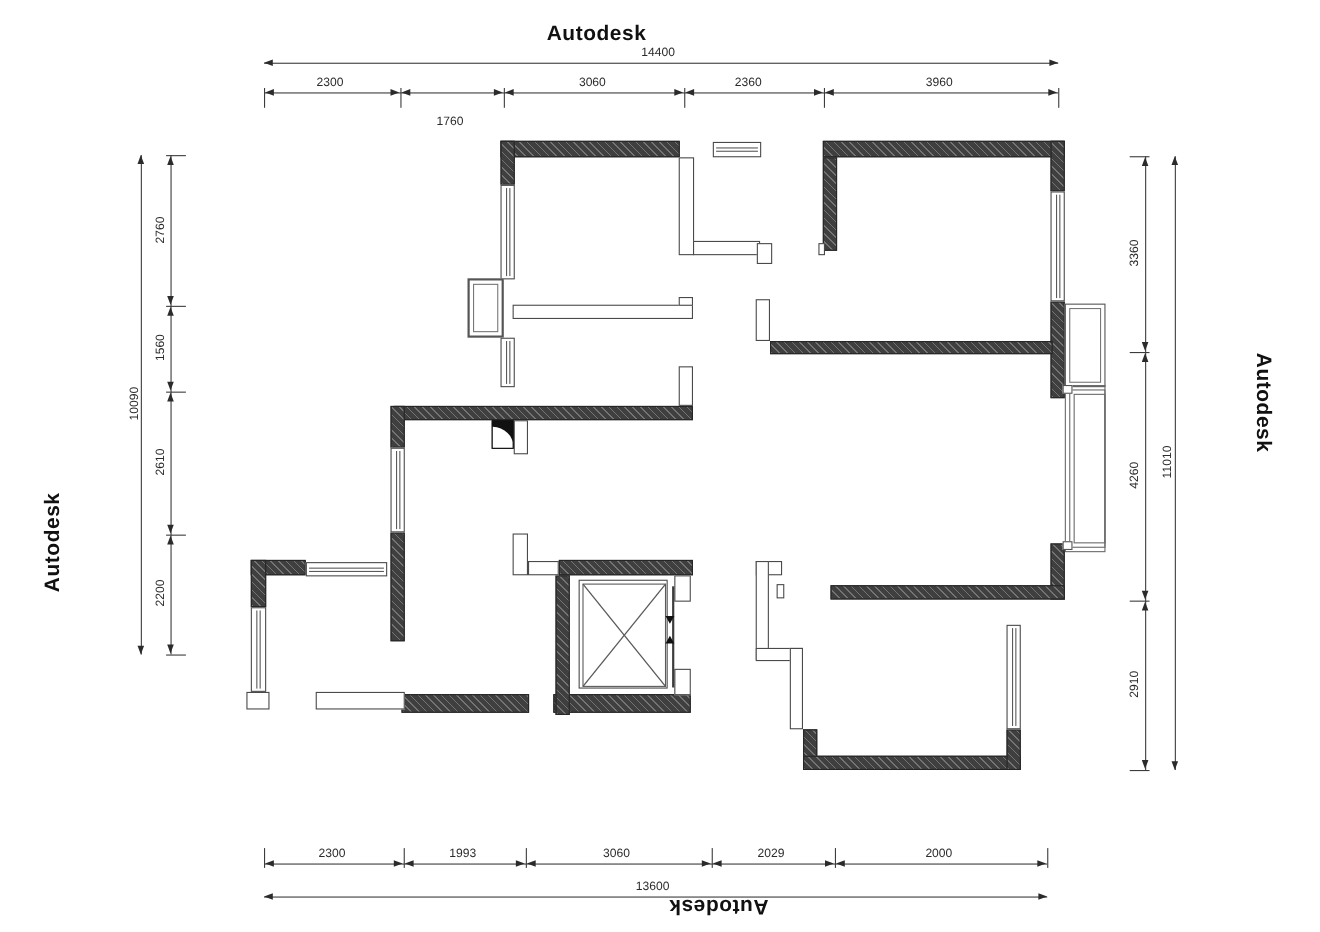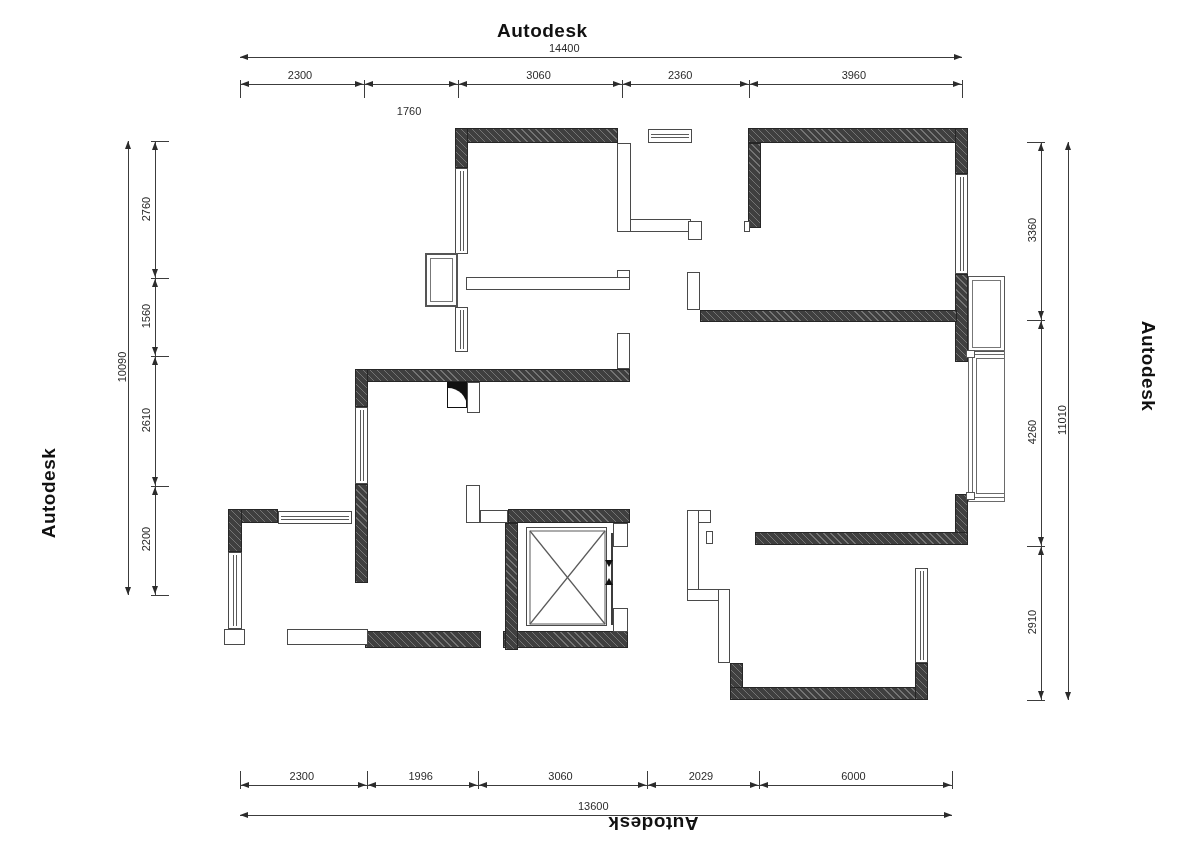--- a/index.html
+++ b/index.html
@@ -120,21 +120,21 @@
       <div class="" style="position: absolute; left: 968px; top: 350px; width: 37px; height: 152px; border: 1px solid rgb(106, 106, 106); background: transparent;"></div>
       <div class="" style="position: absolute; left: 972px; top: 354px; width: 33px; height: 144px; border: 1px solid rgb(106, 106, 106); background: transparent;"></div>
       <div class="" style="position: absolute; left: 976px; top: 358px; width: 29px; height: 136px; border: 1px solid rgb(106, 106, 106); background: transparent;"></div>
       <div class="thin" style="left: 966px; top: 350px; width: 9px; height: 8px;"></div>
       <div class="thin" style="left: 966px; top: 492px; width: 9px; height: 8px;"></div>
     </div>
   <div id="dims">
       <div class="dimline" style="left: 240px; top: 57px; width: 722px; height: 1px;"></div>
       <div class="arrow" style="left: 240px; top: 54px; border-top: 3px solid transparent; border-bottom: 3px solid transparent; border-right: 8px solid rgb(43, 43, 43);"></div>
       <div class="arrow" style="left: 954px; top: 54px; border-top: 3px solid transparent; border-bottom: 3px solid transparent; border-left: 8px solid rgb(43, 43, 43);"></div>
-      <div class="dimlabel" style="left: 549px; top: 42px;">14400</div>
+      <div class="dimlabel" style="left: 583px; top: 42px;">14400</div>
       <div class="dimline" style="left: 240px; top: 84px; width: 722px; height: 1px;"></div>
       <div class="dimline" style="left: 240px; top: 80px; width: 1px; height: 18px;"></div>
       <div class="arrow" style="left: 241px; top: 81px; border-top: 3px solid transparent; border-bottom: 3px solid transparent; border-right: 8px solid rgb(43, 43, 43);"></div>
       <div class="dimline" style="left: 363.557px; top: 80px; width: 1px; height: 18px;"></div>
       <div class="arrow" style="left: 354.557px; top: 81px; border-top: 3px solid transparent; border-bottom: 3px solid transparent; border-left: 8px solid rgb(43, 43, 43);"></div>
       <div class="arrow" style="left: 364.557px; top: 81px; border-top: 3px solid transparent; border-bottom: 3px solid transparent; border-right: 8px solid rgb(43, 43, 43);"></div>
       <div class="dimline" style="left: 458.104px; top: 80px; width: 1px; height: 18px;"></div>
       <div class="arrow" style="left: 449.104px; top: 81px; border-top: 3px solid transparent; border-bottom: 3px solid transparent; border-left: 8px solid rgb(43, 43, 43);"></div>
       <div class="arrow" style="left: 459.104px; top: 81px; border-top: 3px solid transparent; border-bottom: 3px solid transparent; border-right: 8px solid rgb(43, 43, 43);"></div>
       <div class="dimline" style="left: 622.488px; top: 80px; width: 1px; height: 18px;"></div>
@@ -165,24 +165,24 @@
       <div class="arrow" style="left: 478.702px; top: 782px; border-top: 3px solid transparent; border-bottom: 3px solid transparent; border-right: 8px solid rgb(43, 43, 43);"></div>
       <div class="dimline" style="left: 646.857px; top: 771px; width: 1px; height: 18px;"></div>
       <div class="arrow" style="left: 637.857px; top: 782px; border-top: 3px solid transparent; border-bottom: 3px solid transparent; border-left: 8px solid rgb(43, 43, 43);"></div>
       <div class="arrow" style="left: 647.857px; top: 782px; border-top: 3px solid transparent; border-bottom: 3px solid transparent; border-right: 8px solid rgb(43, 43, 43);"></div>
       <div class="dimline" style="left: 758.522px; top: 771px; width: 1px; height: 18px;"></div>
       <div class="arrow" style="left: 749.522px; top: 782px; border-top: 3px solid transparent; border-bottom: 3px solid transparent; border-left: 8px solid rgb(43, 43, 43);"></div>
       <div class="arrow" style="left: 759.522px; top: 782px; border-top: 3px solid transparent; border-bottom: 3px solid transparent; border-right: 8px solid rgb(43, 43, 43);"></div>
       <div class="dimline" style="left: 952px; top: 771px; width: 1px; height: 18px;"></div>
       <div class="arrow" style="left: 943px; top: 782px; border-top: 3px solid transparent; border-bottom: 3px solid transparent; border-left: 8px solid rgb(43, 43, 43);"></div>
       <div class="dimlabel" style="left: 289.571px; top: 770px;">2300</div>
-      <div class="dimlabel" style="left: 408.422px; top: 770px;">1996</div>
+      <div class="dimlabel" style="left: 408.422px; top: 770px;">1993</div>
       <div class="dimlabel" style="left: 548.28px; top: 770px;">3060</div>
       <div class="dimlabel" style="left: 688.689px; top: 770px;">2029</div>
-      <div class="dimlabel" style="left: 841.261px; top: 770px;">6000</div>
+      <div class="dimlabel" style="left: 841.261px; top: 770px;">2000</div>
       <div class="dimline" style="left: 128px; top: 141px; width: 1px; height: 454px;"></div>
       <div class="arrow" style="left: 125px; top: 141px; border-left: 3px solid transparent; border-right: 3px solid transparent; border-bottom: 8px solid rgb(43, 43, 43);"></div>
       <div class="arrow" style="left: 125px; top: 587px; border-left: 3px solid transparent; border-right: 3px solid transparent; border-top: 8px solid rgb(43, 43, 43);"></div>
       <div class="dimlabel rot" style="left: 102px; top: 361px; width: 40px; text-align: center;">10090</div>
       <div class="dimline" style="left: 155px; top: 141px; width: 1px; height: 454px;"></div>
       <div class="dimline" style="left: 151px; top: 141px; width: 18px; height: 1px;"></div>
       <div class="arrow" style="left: 152px; top: 142px; border-left: 3px solid transparent; border-right: 3px solid transparent; border-bottom: 8px solid rgb(43, 43, 43);"></div>
       <div class="dimline" style="left: 151px; top: 278.244px; width: 18px; height: 1px;"></div>
       <div class="arrow" style="left: 152px; top: 269.244px; border-left: 3px solid transparent; border-right: 3px solid transparent; border-top: 8px solid rgb(43, 43, 43);"></div>
       <div class="arrow" style="left: 152px; top: 279.244px; border-left: 3px solid transparent; border-right: 3px solid transparent; border-bottom: 8px solid rgb(43, 43, 43);"></div>

